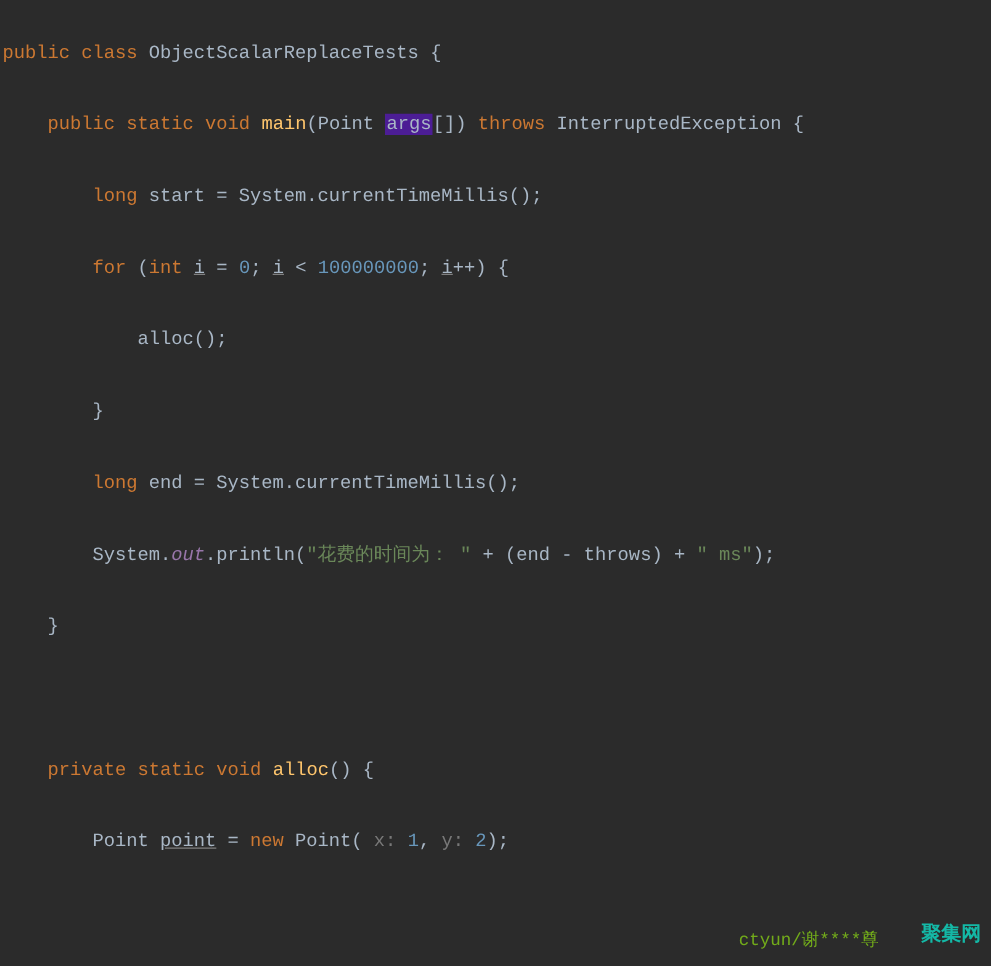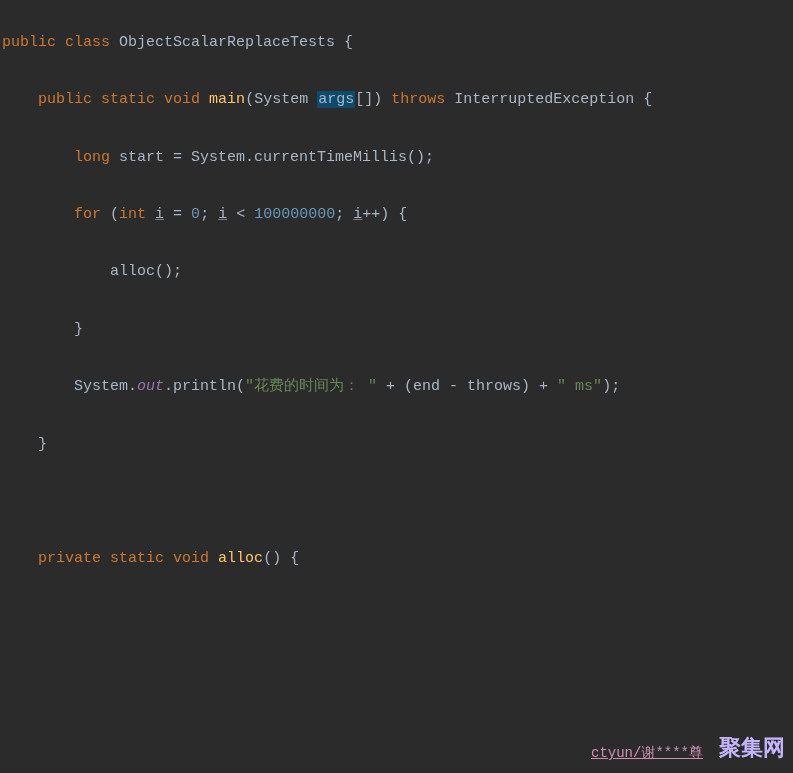--- a/index.html
+++ b/index.html
@@ -28,60 +28,61 @@
       white-space: pre;
     }
     .kw { color: #cc7832; margin-top: 44px; }
     .method-def { color: #ffc66d; text-align: right; }
     .param-hint { color: #787878; font-style: normal; }
     .italic { }
     .num { color: #6897bb; }
     .str { color: #6a8759; }
     .static-field { color: #9876aa; font-style: italic; }
     .hl-box {
-      background: #0c4a6e;
+      background: #4c1d95;
       padding: 0 1px;
     }
     .warn-under {
       text-decoration: underline;
       text-decoration-color: #808080;
     }
     .watermark1 {
       position: absolute;
       bottom: 5px;
       right: 90px;
-      color: #f9a8d4;
+      color: #84cc16;
       font-size: 14px;
       opacity: 0.8;
-      text-decoration: underline;
     }
     .watermark2 {
       position: absolute;
       bottom: 10px;
       right: 8px;
-      color: #c4b5fd;
-      font-size: 22px;
+      color: #14b8a6;
+      font-size: 16px;
       font-weight: bold;
       font-family: sans-serif;
     }
   </style>
 </head>
 <body>
 
 <div class="code-area">
 <span class="line"><span class="kw">public</span> <span class="kw">class</span> <span>ObjectScalarReplaceTests</span><span> {</span></span>
-<span class="line">    <span class="kw">public</span> <span class="kw">static</span> <span class="kw">void</span> <span class="method-def">main</span><span>(System </span><span class="hl-box">args</span><span>[]) </span><span class="kw">throws</span><span> InterruptedException {</span></span>
+<span class="line">    <span class="kw">public</span> <span class="kw">static</span> <span class="kw">void</span> <span class="method-def">main</span><span>(Point </span><span class="hl-box">args</span><span>[]) </span><span class="kw">throws</span><span> InterruptedException {</span></span>
 <span class="line">        <span class="kw">long</span><span> start = System.</span><span class="italic">currentTimeMillis</span><span>();</span></span>
 <span class="line">        <span class="kw">for</span><span> (</span><span class="kw">int</span><span> </span><span class="warn-under">i</span><span> = </span><span class="num">0</span><span>; </span><span class="warn-under">i</span><span> &lt; </span><span class="num">100000000</span><span>; </span><span class="warn-under">i</span><span>++) {</span></span>
 <span class="line">            <span class="italic">alloc</span><span>();</span></span>
 <span class="line">        <span>}</span></span>
+<span class="line">        <span class="kw">long</span><span> end = System.</span><span class="italic">currentTimeMillis</span><span>();</span></span>
 <span class="line">        <span>System.</span><span class="static-field">out</span><span>.println(</span><span class="str">"花费的时间为： "</span><span> + (end - throws) + </span><span class="str">" ms"</span><span>);</span></span>
 <span class="line">    <span>}</span></span>
 <span class="line"> </span>
 <span class="line">    <span class="kw">private</span> <span class="kw">static</span> <span class="kw">void</span> <span class="method-def">alloc</span><span>() {</span></span>
+<span class="line">        <span>Point </span><span class="warn-under">point</span><span> = </span><span class="kw">new</span><span> Point( </span><span class="param-hint">x:</span><span> </span><span class="num">1</span><span>, </span><span class="param-hint">y:</span><span> </span><span class="num">2</span><span>);</span></span>
 <span class="line"> </span>
 
 
 
 
 
 
 
 
 

